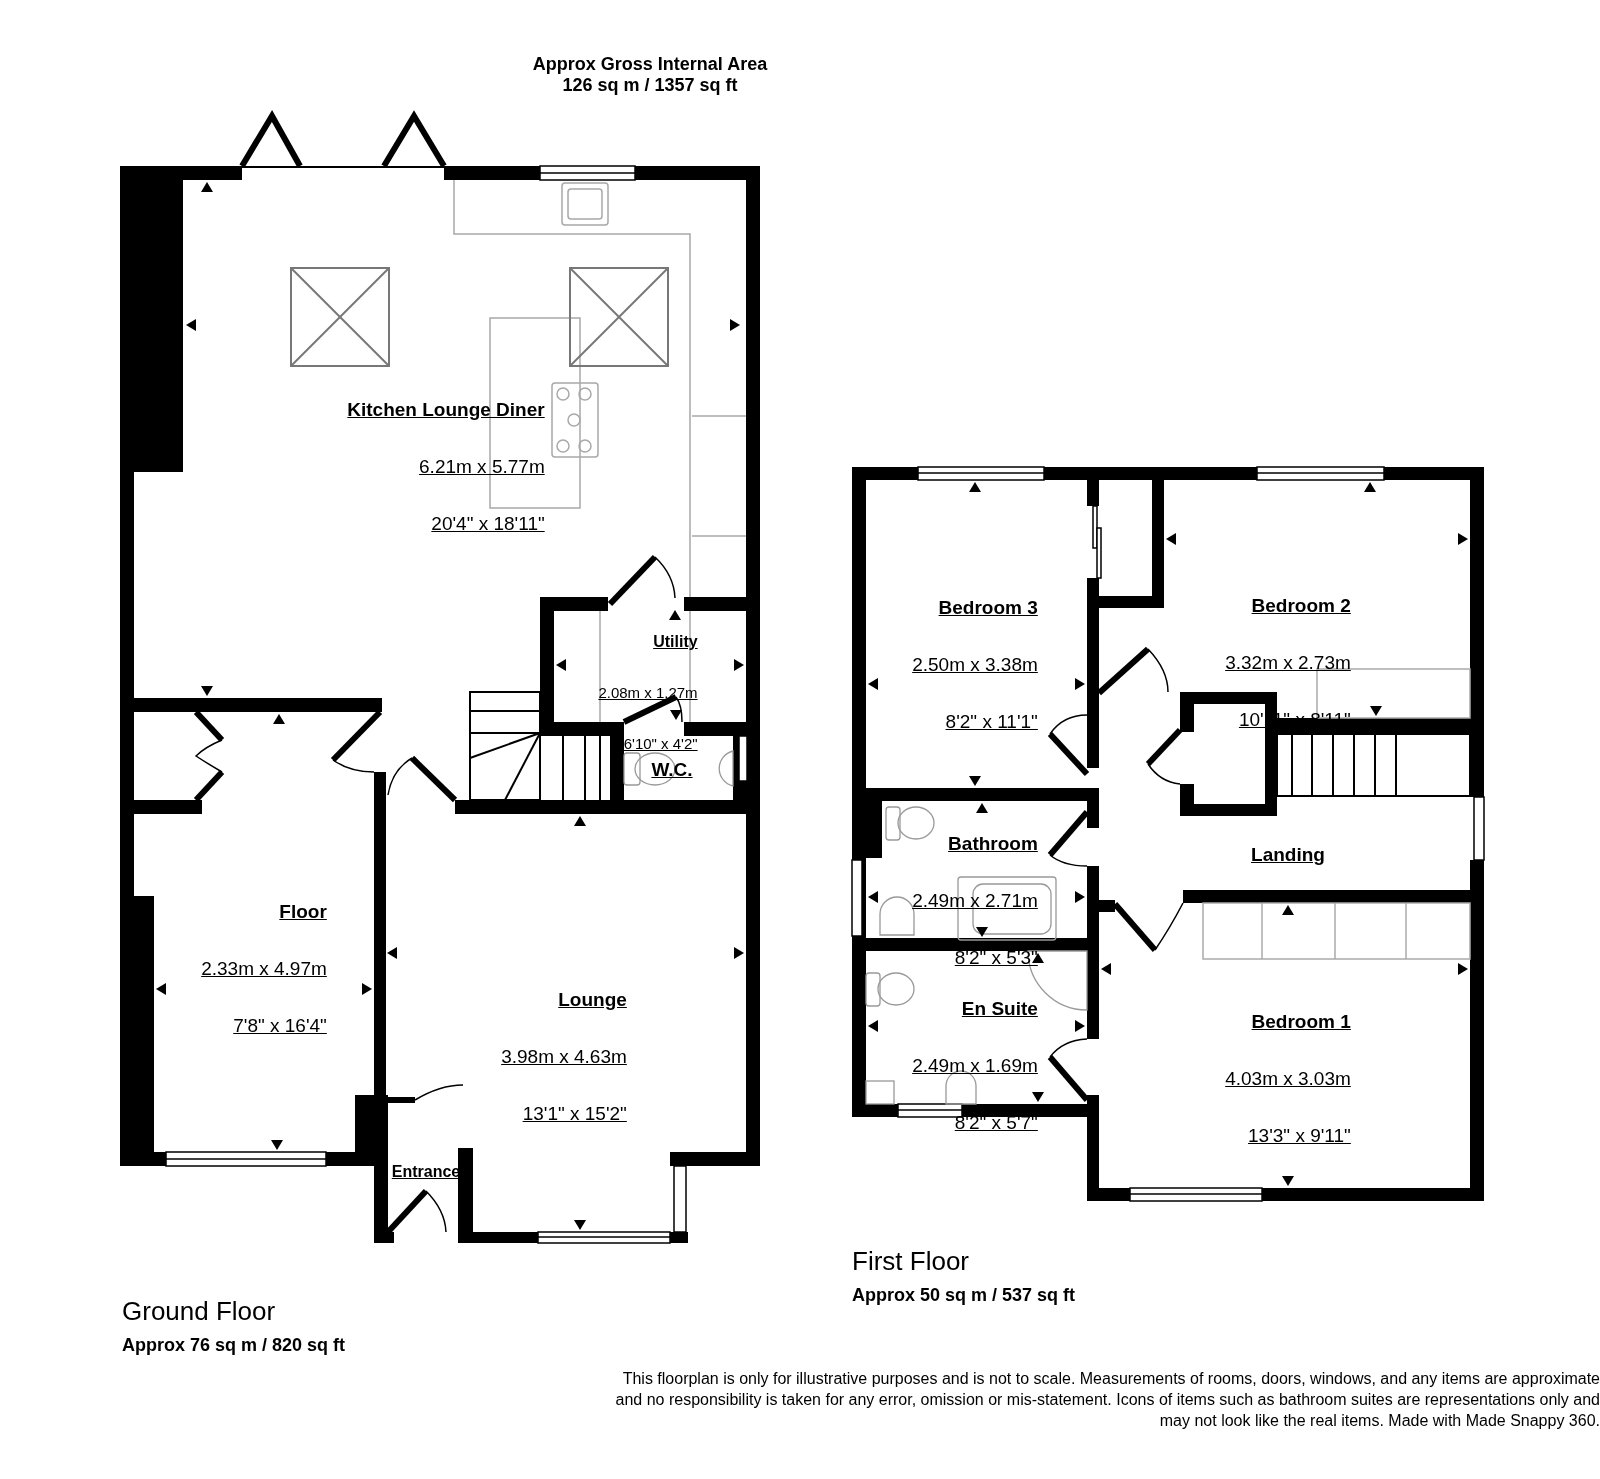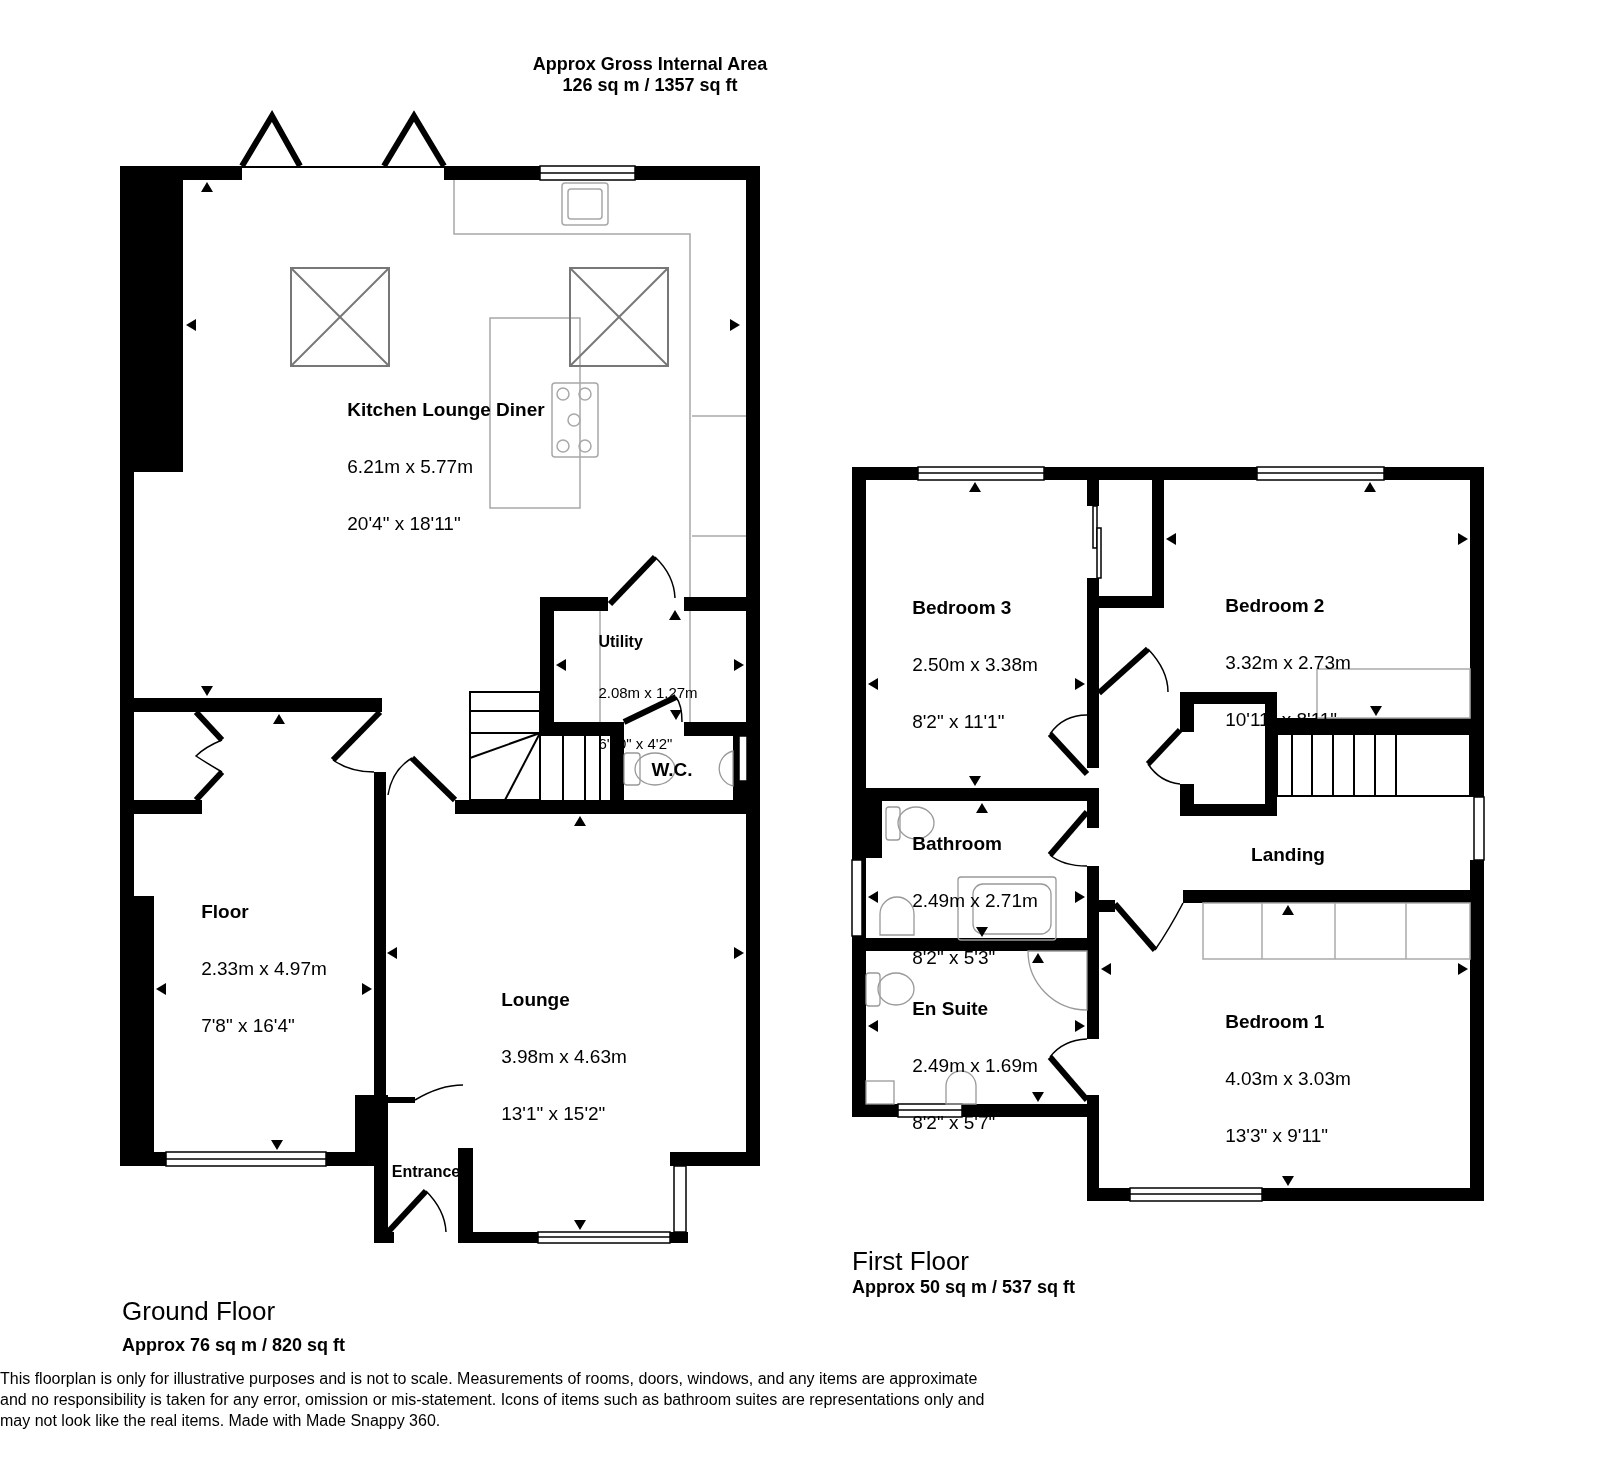--- a/index.html
+++ b/index.html
@@ -1,27 +1,27 @@
 <!DOCTYPE html>
 <html><head>
 <meta charset="utf-8">
 <style>
   html, body { margin:0; padding:0; background:#ffffff; }
   body { width:1600px; height:1479px; position:relative; overflow:hidden; font-family:"Liberation Sans", sans-serif; color:#000; }
   .abs { position:absolute; }
   .gia { left:0; width:1300px; top:54px; text-align:center; font-weight:bold; font-size:18px; line-height:21px; }
   svg.plan { position:absolute; left:0; top:0; }
-  .room-label { position:absolute; text-align:left; white-space:nowrap; transform:translateX(-50%); line-height:24px; }
+  .room-label { position:absolute; text-align:right; white-space:nowrap; transform:translateX(-50%); line-height:24px;text-decoration:underline; }
   .room-label .n { font-weight:bold; font-size:19px; display:block; }
   .room-label .d { font-size:19px; display:block;margin-top:33px; }
   .small .n { font-size:16px; line-height:19px; }
   .small .d { font-size:15px; line-height:18px; }
   .floor-title { font-size:26px; font-weight:normal; }
   .floor-area { font-size:18px; font-weight:bold; }
-  .disclaimer { left:0; width:1600px; top:1368px; text-align:left; font-size:16px; line-height:21px; }
+  .disclaimer { left:0; width:1600px; top:1368px; text-align:right; font-size:16px; line-height:21px; }
 </style>
 </head>
 <body>
 
 <div class="abs gia">
   <div>Approx Gross Internal Area</div>
   <div>126 sq m / 1357 sq ft</div>
 </div>
 
 <svg class="plan" width="1600" height="1479" viewBox="0 0 1600 1479">
@@ -361,20 +361,20 @@
   <span class="d">4.03m x 3.03m</span>
   <span class="d">13'3" x 9'11"</span>
 </div>
 
 <div class="abs" style="left:122px; top:1296px;">
   <div class="floor-title">Ground Floor</div>
   <div class="floor-area" style="margin-top:8px;">Approx 76 sq m / 820 sq ft</div>
 </div>
 <div class="abs" style="left:852px; top:1246px;">
   <div class="floor-title">First Floor</div>
-  <div class="floor-area" style="margin-top:0;">Approx 50 sq m / 537 sq ft</div>
+  <div class="floor-area" style="margin-top:8px;">Approx 50 sq m / 537 sq ft</div>
 </div>
 
 <div class="abs disclaimer">
   <div>This floorplan is only for illustrative purposes and is not to scale. Measurements of rooms, doors, windows, and any items are approximate</div>
   <div>and no responsibility is taken for any error, omission or mis-statement. Icons of items such as bathroom suites are representations only and</div>
   <div>may not look like the real items. Made with Made Snappy 360.</div>
 </div>
 
 </body></html>

